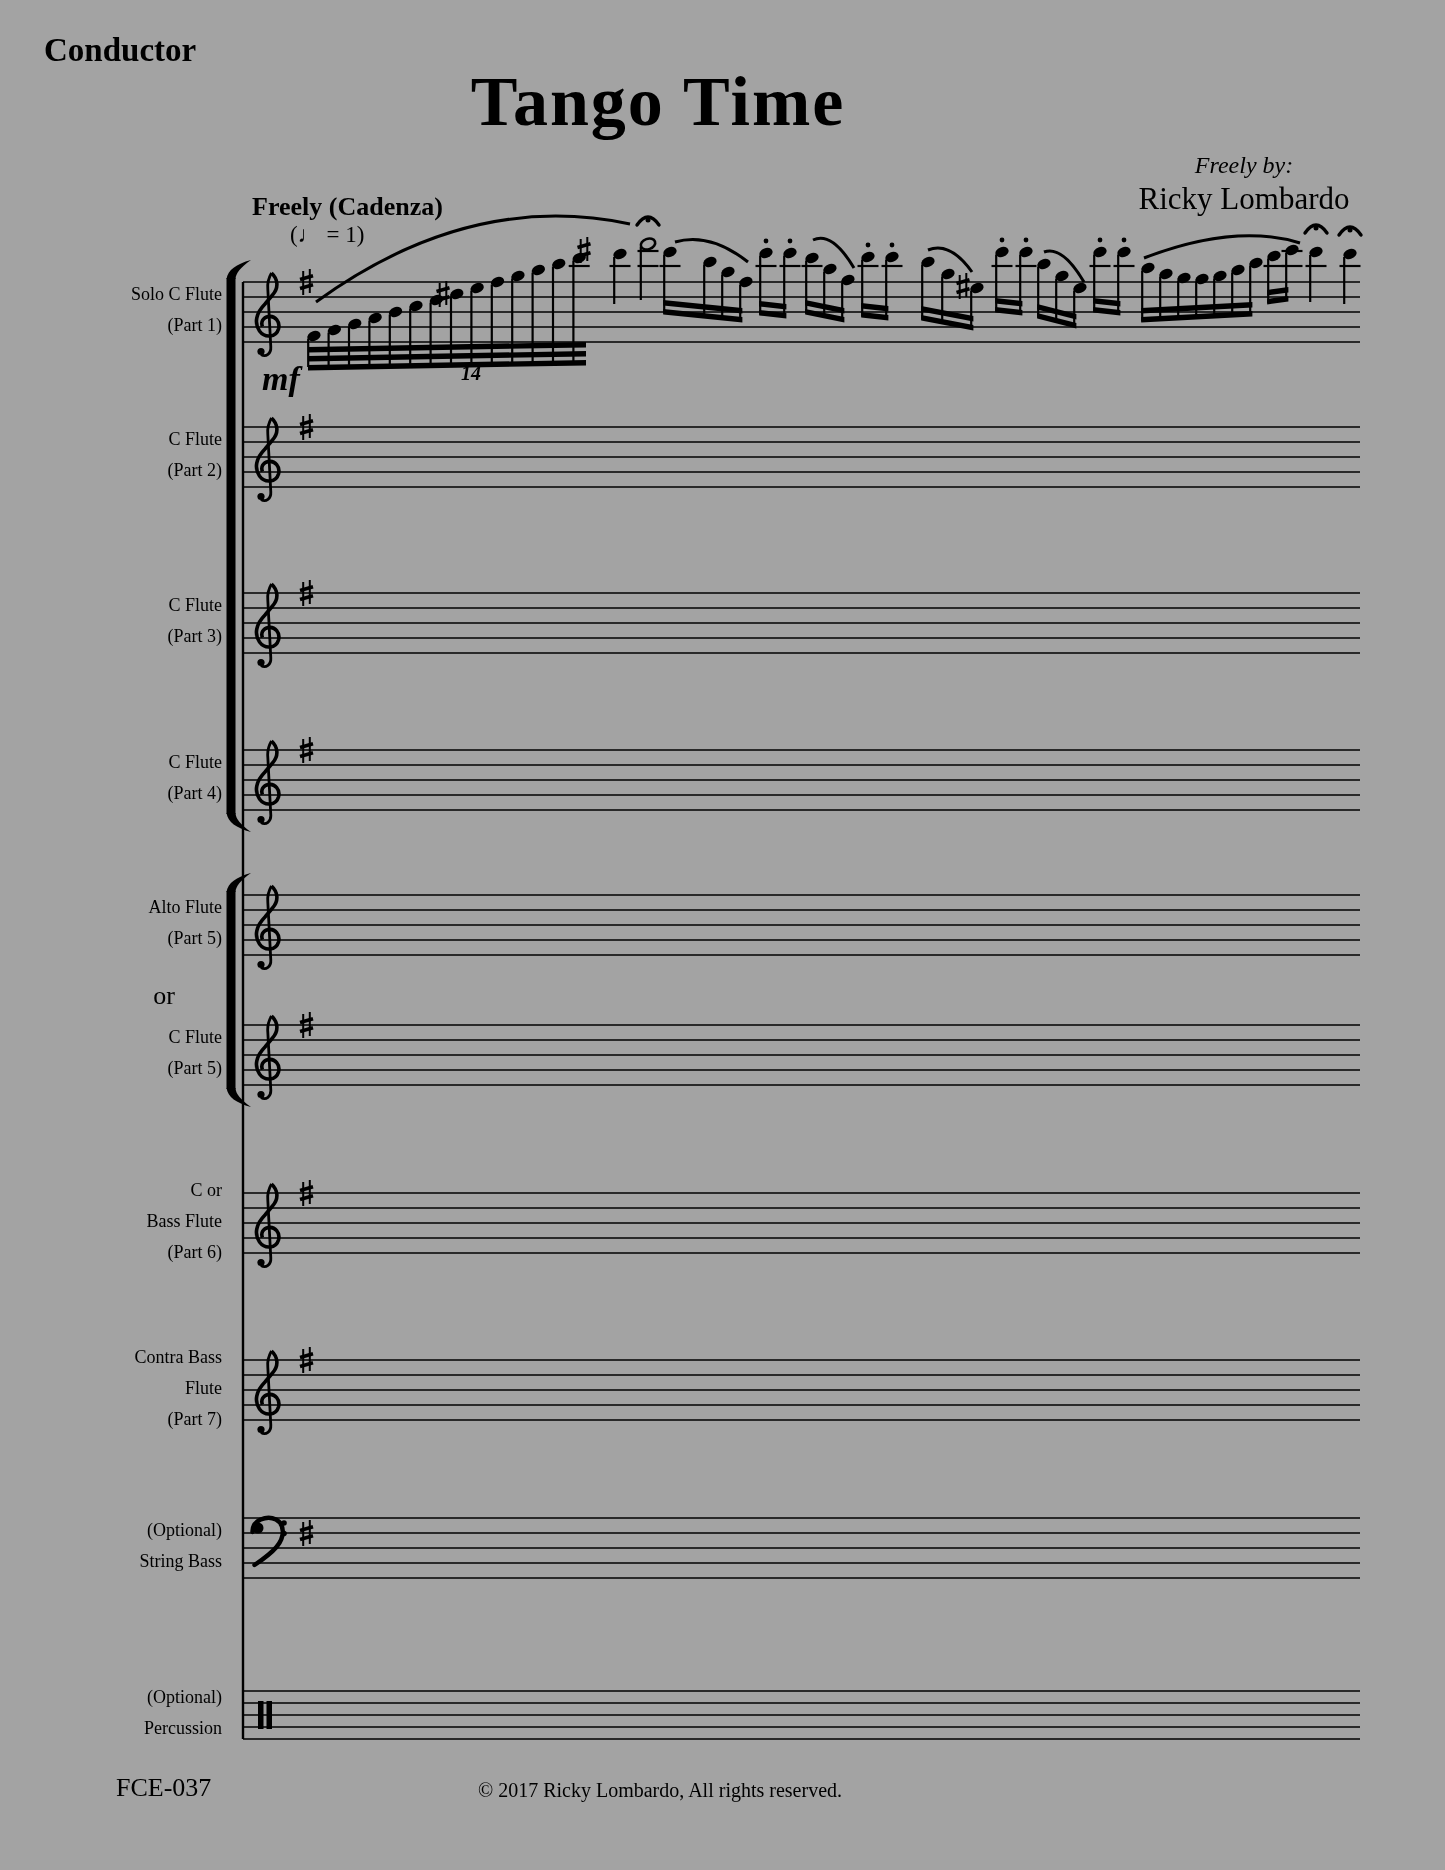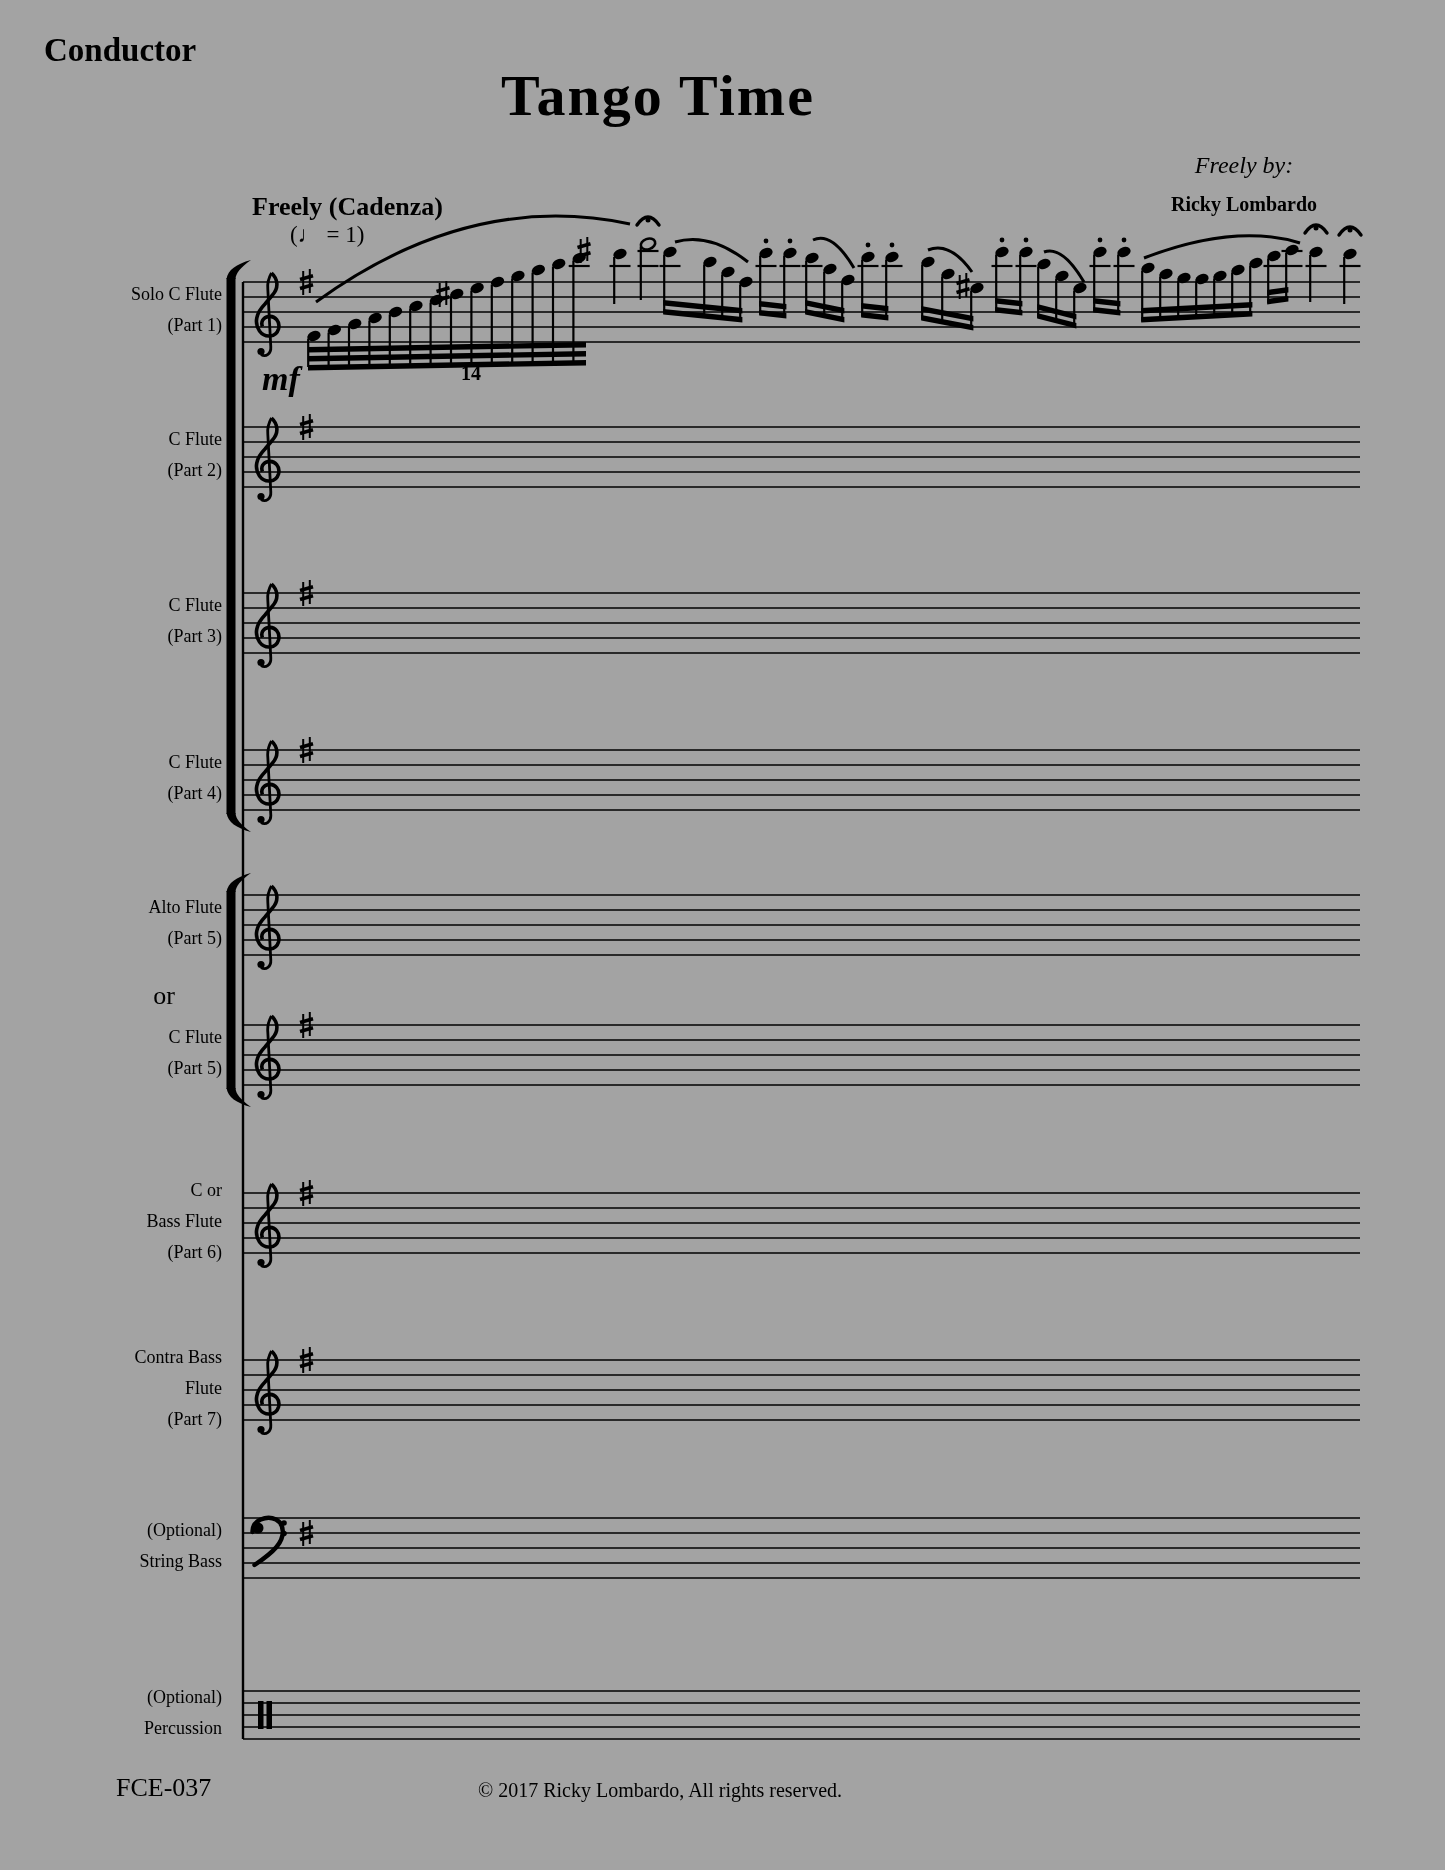--- a/index.html
+++ b/index.html
@@ -1,27 +1,27 @@
 <!DOCTYPE html>
 <html><head>
 <meta charset="utf-8">
 <style>
   html,body{margin:0;padding:0;background:#e8e8e8;}
   .page{position:relative;width:1445px;height:1870px;background:#a3a3a3;margin:0 auto;
         font-family:"Liberation Serif", serif;color:#000;overflow:hidden;}
   .t{position:absolute;white-space:pre;}
   .conductor{left:44px;top:32px;font-size:33px;font-weight:bold;}
-  .title{left:0;top:62px;width:1316px;text-align:center;font-size:58px;font-weight:bold;letter-spacing:2px;}
+  .title{left:0;top:62px;width:1316px;text-align:center;font-size:70px;font-weight:bold;letter-spacing:2px;}
   .credit{position:absolute;left:1128px;top:152px;width:232px;text-align:center;}
   .credit-label{font-size:24px;font-style:italic;}
-  .composer{font-size:20px;margin-top:14px;font-weight:bold;}
+  .composer{font-size:31px;margin-top:2px;}
   .tempo{left:252px;top:192px;font-size:26px;font-weight:bold;}
   .metronome{left:290px;top:222px;font-size:23px;}
   .dynamic{left:262px;top:360px;font-size:34px;font-weight:bold;font-style:italic;}
-  .tuplet{left:461px;top:362px;font-size:20px;font-weight:bold;}
+  .tuplet{left:461px;top:362px;font-size:20px;font-style:italic;font-weight:bold;}
   .or-label{left:128px;top:981px;width:72px;text-align:center;font-size:26px;}
   .catalog{left:88px;top:1773px;font-size:26px;margin-left:28px;}
   .copyright{left:385px;top:1779px;width:550px;text-align:center;font-size:20px;}
   .staff-label{position:absolute;left:0;width:222px;text-align:right;font-size:18px;line-height:31px;}
   #svg-host, #svg-host svg{position:absolute;left:0;top:0;}
 </style>
 </head>
 <body>
 
 <div class="page">

